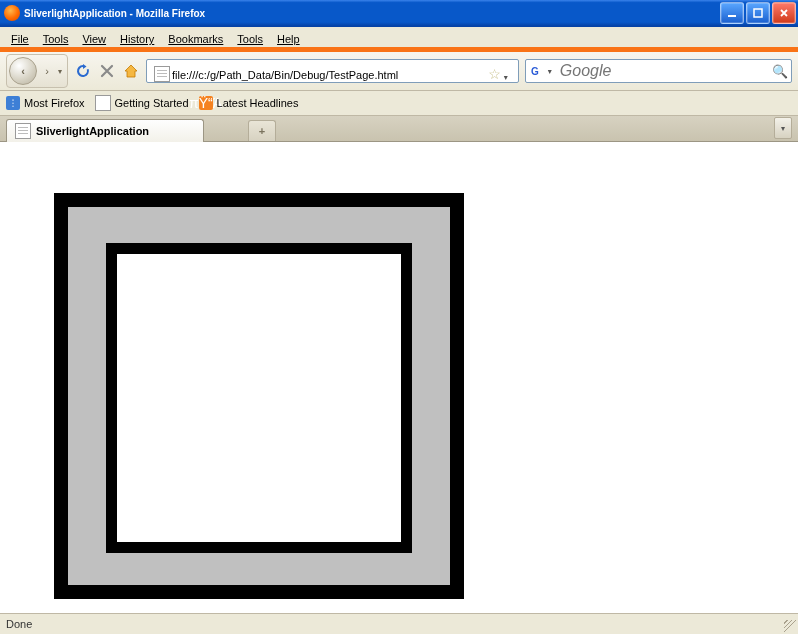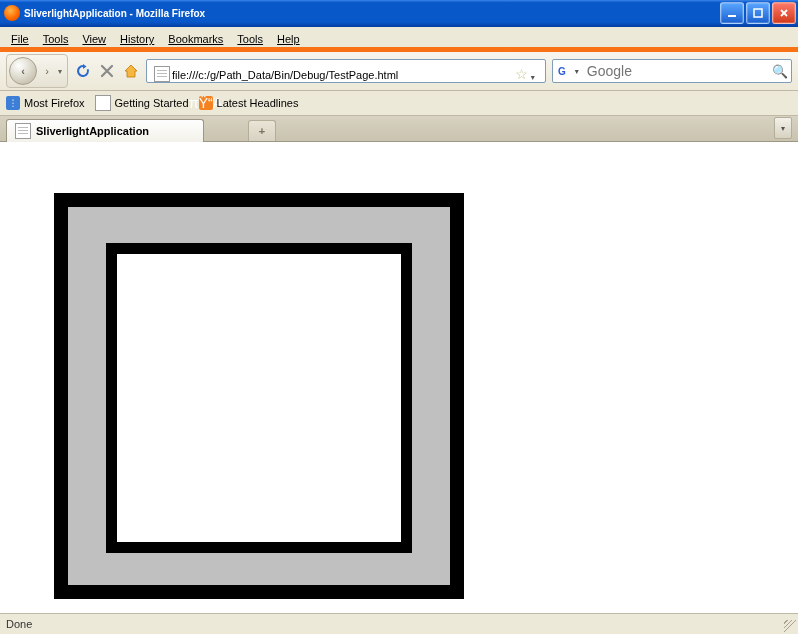--- a/index.html
+++ b/index.html
@@ -91,21 +91,21 @@
   .star{color:#c9c28d;font-size:14px;}
   .url-drop{color:#555;font-size:8px;padding:0 3px;}
 
   .searchbox{
     flex:0 0 150px;height:22px;
     background:#fff;border:1px solid #7f9db9;border-radius:2px;
     display:flex;align-items:center;padding:0 2px;gap:3px;
   }
   .g-logo{width:14px;height:14px;display:flex;align-items:center;justify-content:center;font-weight:bold;font-size:10px;}
   .g-logo span.b{color:#2a5bd7;}
-  .search-input{flex:1 1 auto;border:none;outline:none;font-size:14px;color:#888;background:transparent;}
+  .search-input{flex:1 1 auto;border:none;outline:none;font-size:16px;color:#888;font-style:italic;background:transparent;}
   .mag{color:#5a7aa8;font-size:13px;}
 
   
   .bmbar{
     height:24px;display:flex;align-items:center;gap:10px;
     padding:0 6px;border-bottom:1px solid #bfb8a5;background:#ece9d8;
   }
   .bm-item{display:flex;align-items:center;gap:4px;cursor:default;}
   .bm-ico{width:14px;height:14px;display:flex;align-items:center;justify-content:center;}
   .bm-ico.blue{background:#3d7fd6;border-radius:2px;color:#fff;font-size:9px;}

